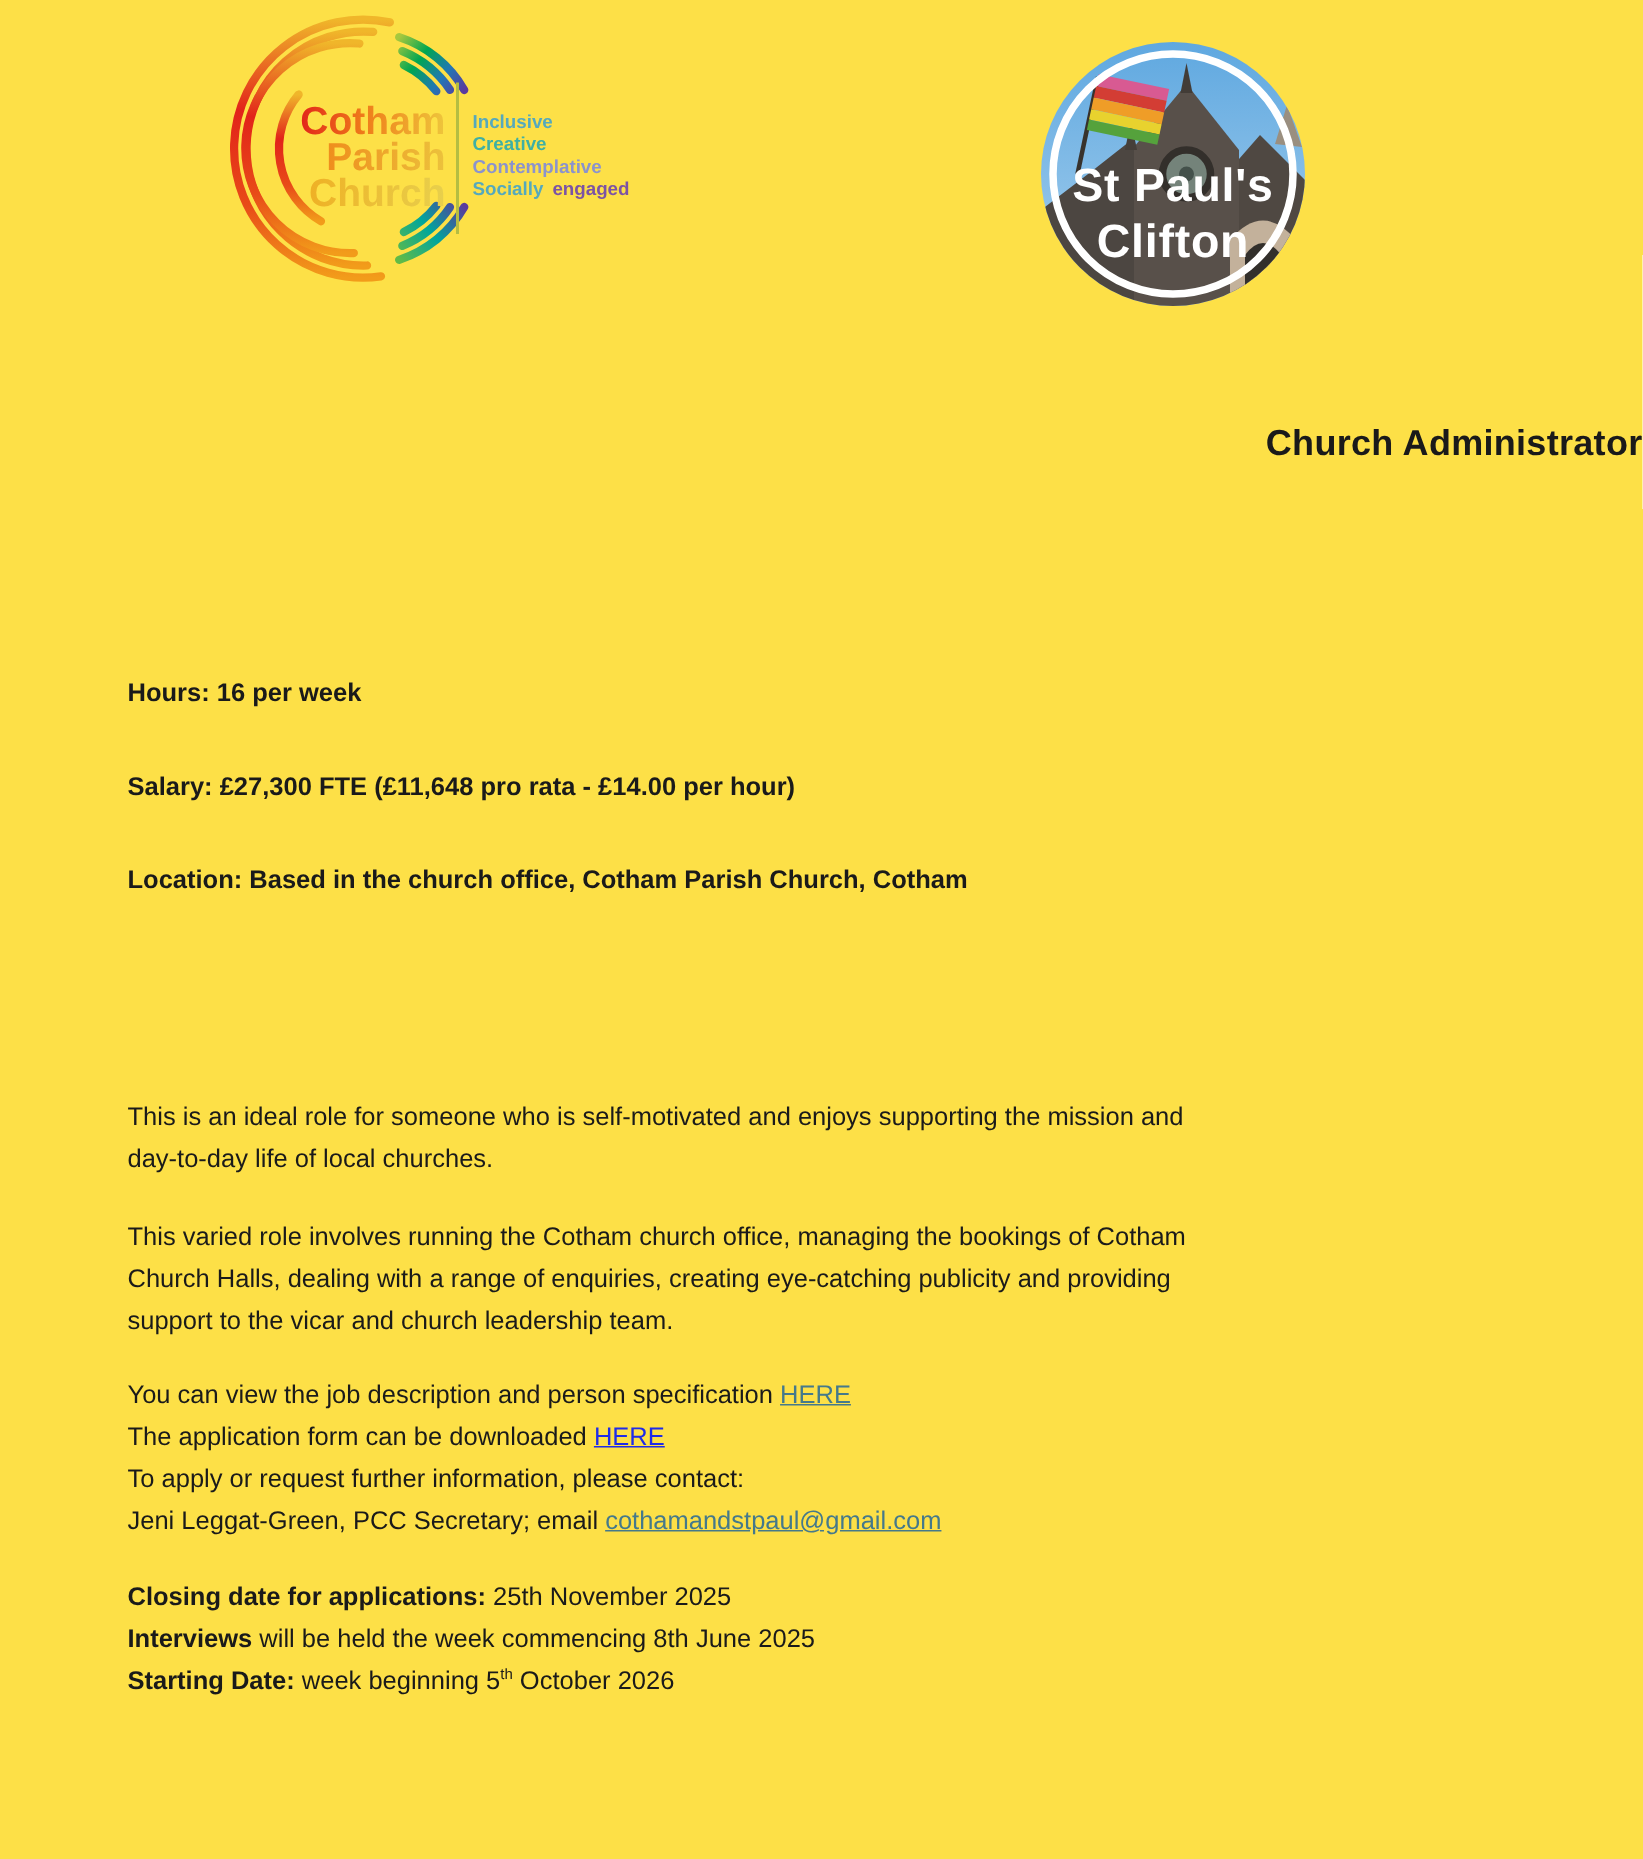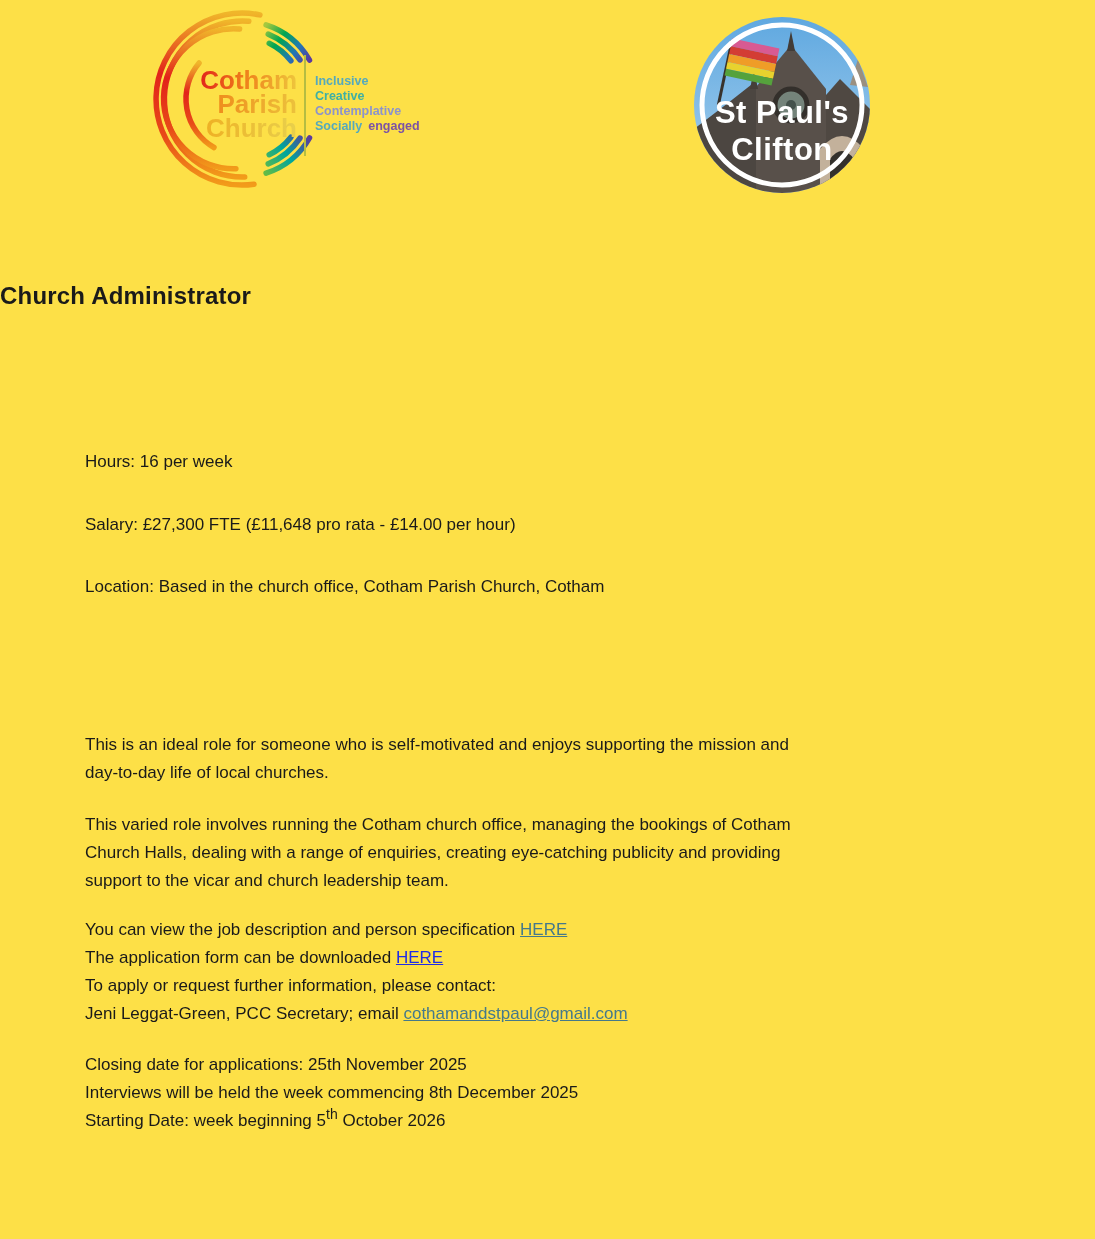--- a/index.html
+++ b/index.html
@@ -3,34 +3,34 @@
 <meta charset="utf-8">
 <style>
   html,body{margin:0;padding:0;background:#ffffff;}
   .page{
     position:relative;width:1095px;height:1239px;background:#fde047;
     font-family:"Liberation Sans","DejaVu Sans",sans-serif;
     color:var(--text,#1a1a1a);overflow:hidden;
   }
   
   .doc-title{
-    position:absolute;left:0;top:283px;width:1095px;text-align:left;
+    position:absolute;left:0;top:283px;width:1095px;text-align:right;
     font-size:24px;line-height:26px;font-weight:700;letter-spacing:.2px;
   }
   .block{position:absolute;left:85px;width:950px;font-size:17px;line-height:28px;}
   .line{white-space:nowrap;}
-  .b{font-weight:400;}
+  .b{font-weight:700;}
   .intro{line-height:35px;font-weight:700;}
   a{text-decoration:underline;cursor:pointer;}
   .link-teal{color:var(--link-teal,#45798b);}
   .link-blue{color:var(--link-blue,#1f2be8);}
-  sup{font-size:14px;line-height:0;vertical-align:super;}
+  sup{font-size:10px;line-height:0;vertical-align:super;}
   
   .cotham-logo{position:absolute;left:150px;top:10px;width:310px;height:186px;}
-  .stpauls{position:absolute;left:694px;top:17px;width:176px;height:176px;text-align:right;}
+  .stpauls{position:absolute;left:694px;top:28px;width:176px;height:176px;text-align:right;}
   text.name{font-family:"Liberation Sans","DejaVu Sans",sans-serif;font-weight:700;font-size:26px;}
   text.tag{font-family:"Liberation Sans","DejaVu Sans",sans-serif;font-weight:700;font-size:12.5px;}
   .tl1{fill:var(--tagline-teal,#55a9bd);}
   .tl2{fill:var(--tagline-green,#3fb0a4);}
   .tl3{fill:var(--tagline-lavender,#8b93cd);}
   .tl4a{fill:var(--tagline-teal,#55a9bd);}
   .tl4b{fill:var(--tagline-purple,#7c53a5);}
   .divider{stroke:var(--divider-olive,#b5bd42);}
   text.badge-name{
     font-family:"Liberation Sans","DejaVu Sans",sans-serif;
@@ -167,18 +167,18 @@
 
   <div class="block" style="top:916px">
     <div class="line"><span>You can view the job description and person specification </span><a class="link-teal" href="#">HERE</a></div>
     <div class="line"><span>The application form can be downloaded </span><a class="link-blue" href="#">HERE</a></div>
     <div class="line">To apply or request further information, please contact:</div>
     <div class="line"><span>Jeni Leggat-Green, PCC Secretary; email </span><a class="link-teal" href="#">cothamandstpaul@gmail.com</a></div>
   </div>
 
   <div class="block" style="top:1051px">
     <div class="line"><span class="b">Closing date for applications:</span><span> 25th November 2025</span></div>
-    <div class="line"><span class="b">Interviews</span><span> will be held the week commencing 8th December 2025</span></div>
+    <div class="line"><span class="b">Interviews</span><span> will be held the week commencing 8th June 2025</span></div>
     <div class="line"><span class="b">Starting Date:</span><span> week beginning 5</span><sup>th</sup><span> October 2026</span></div>
   </div>
 
 
 </div>
 
 </body></html>

